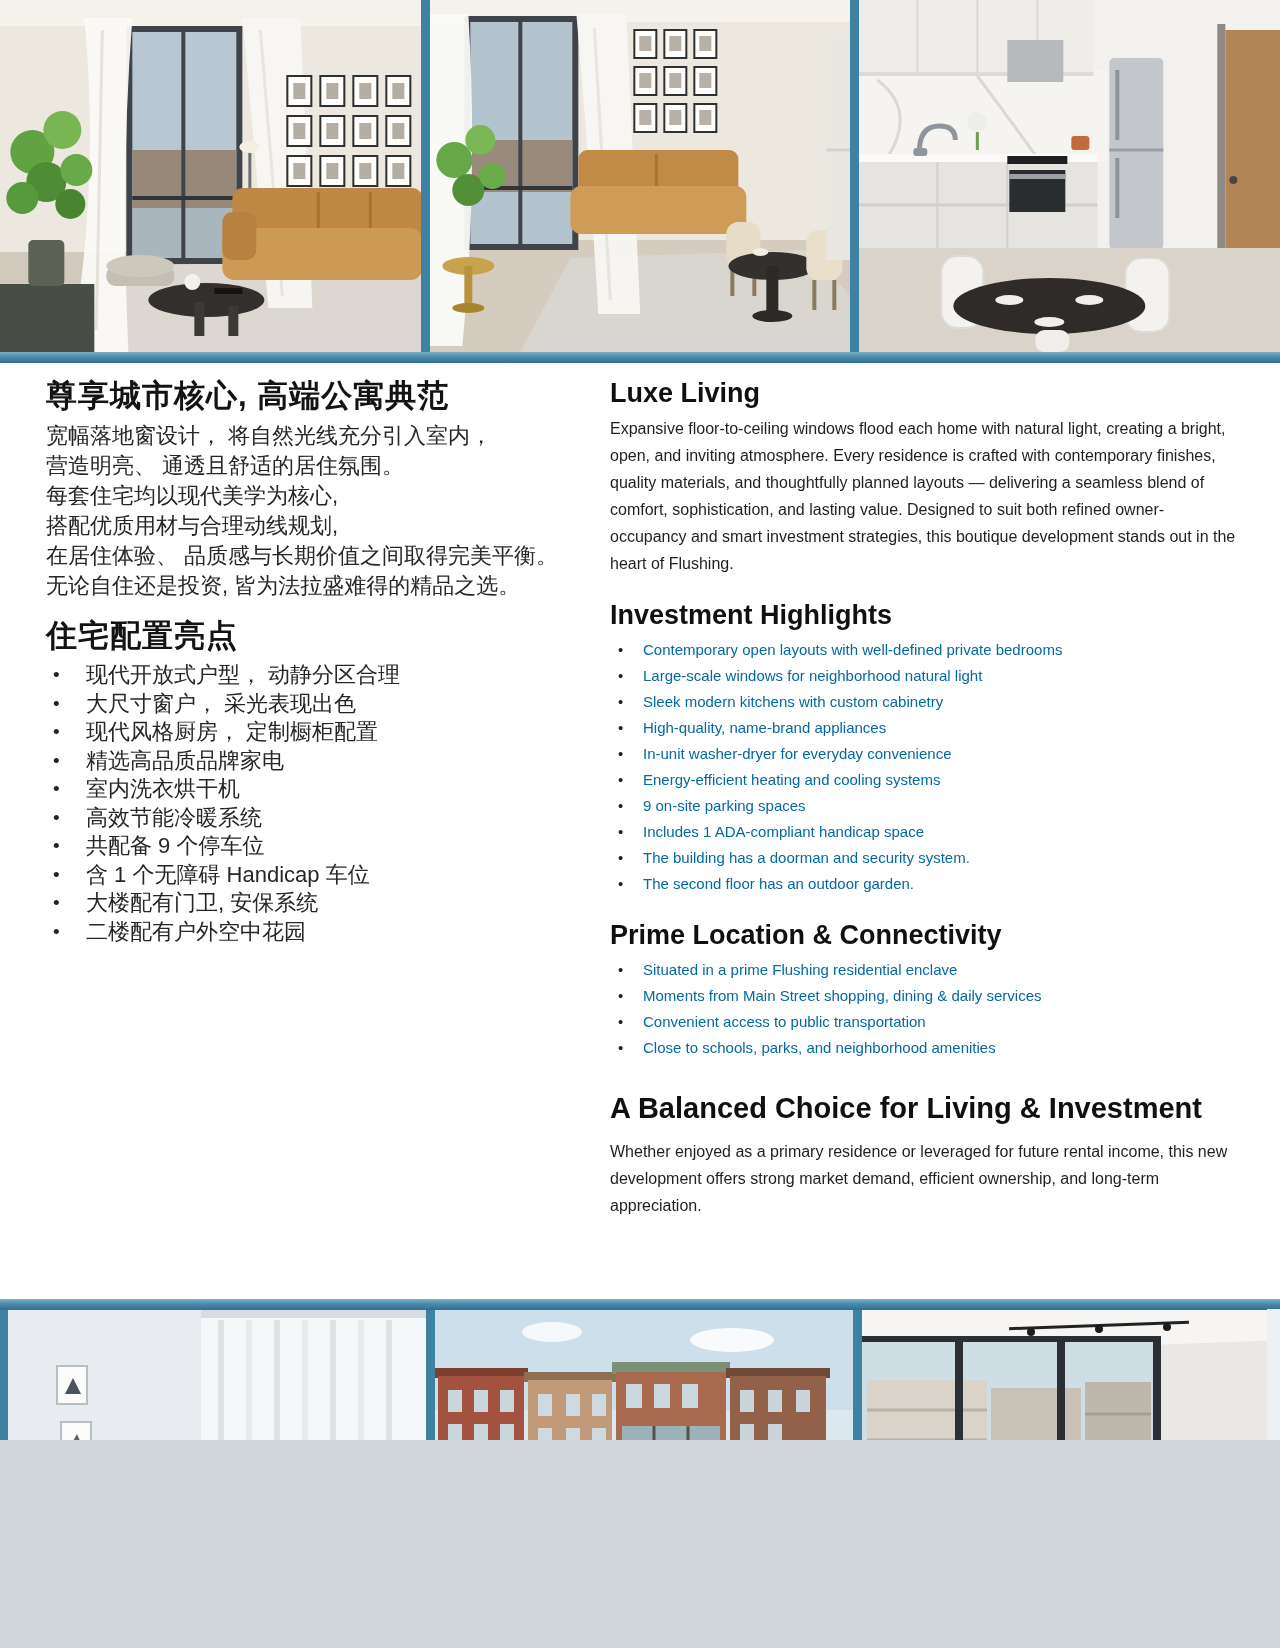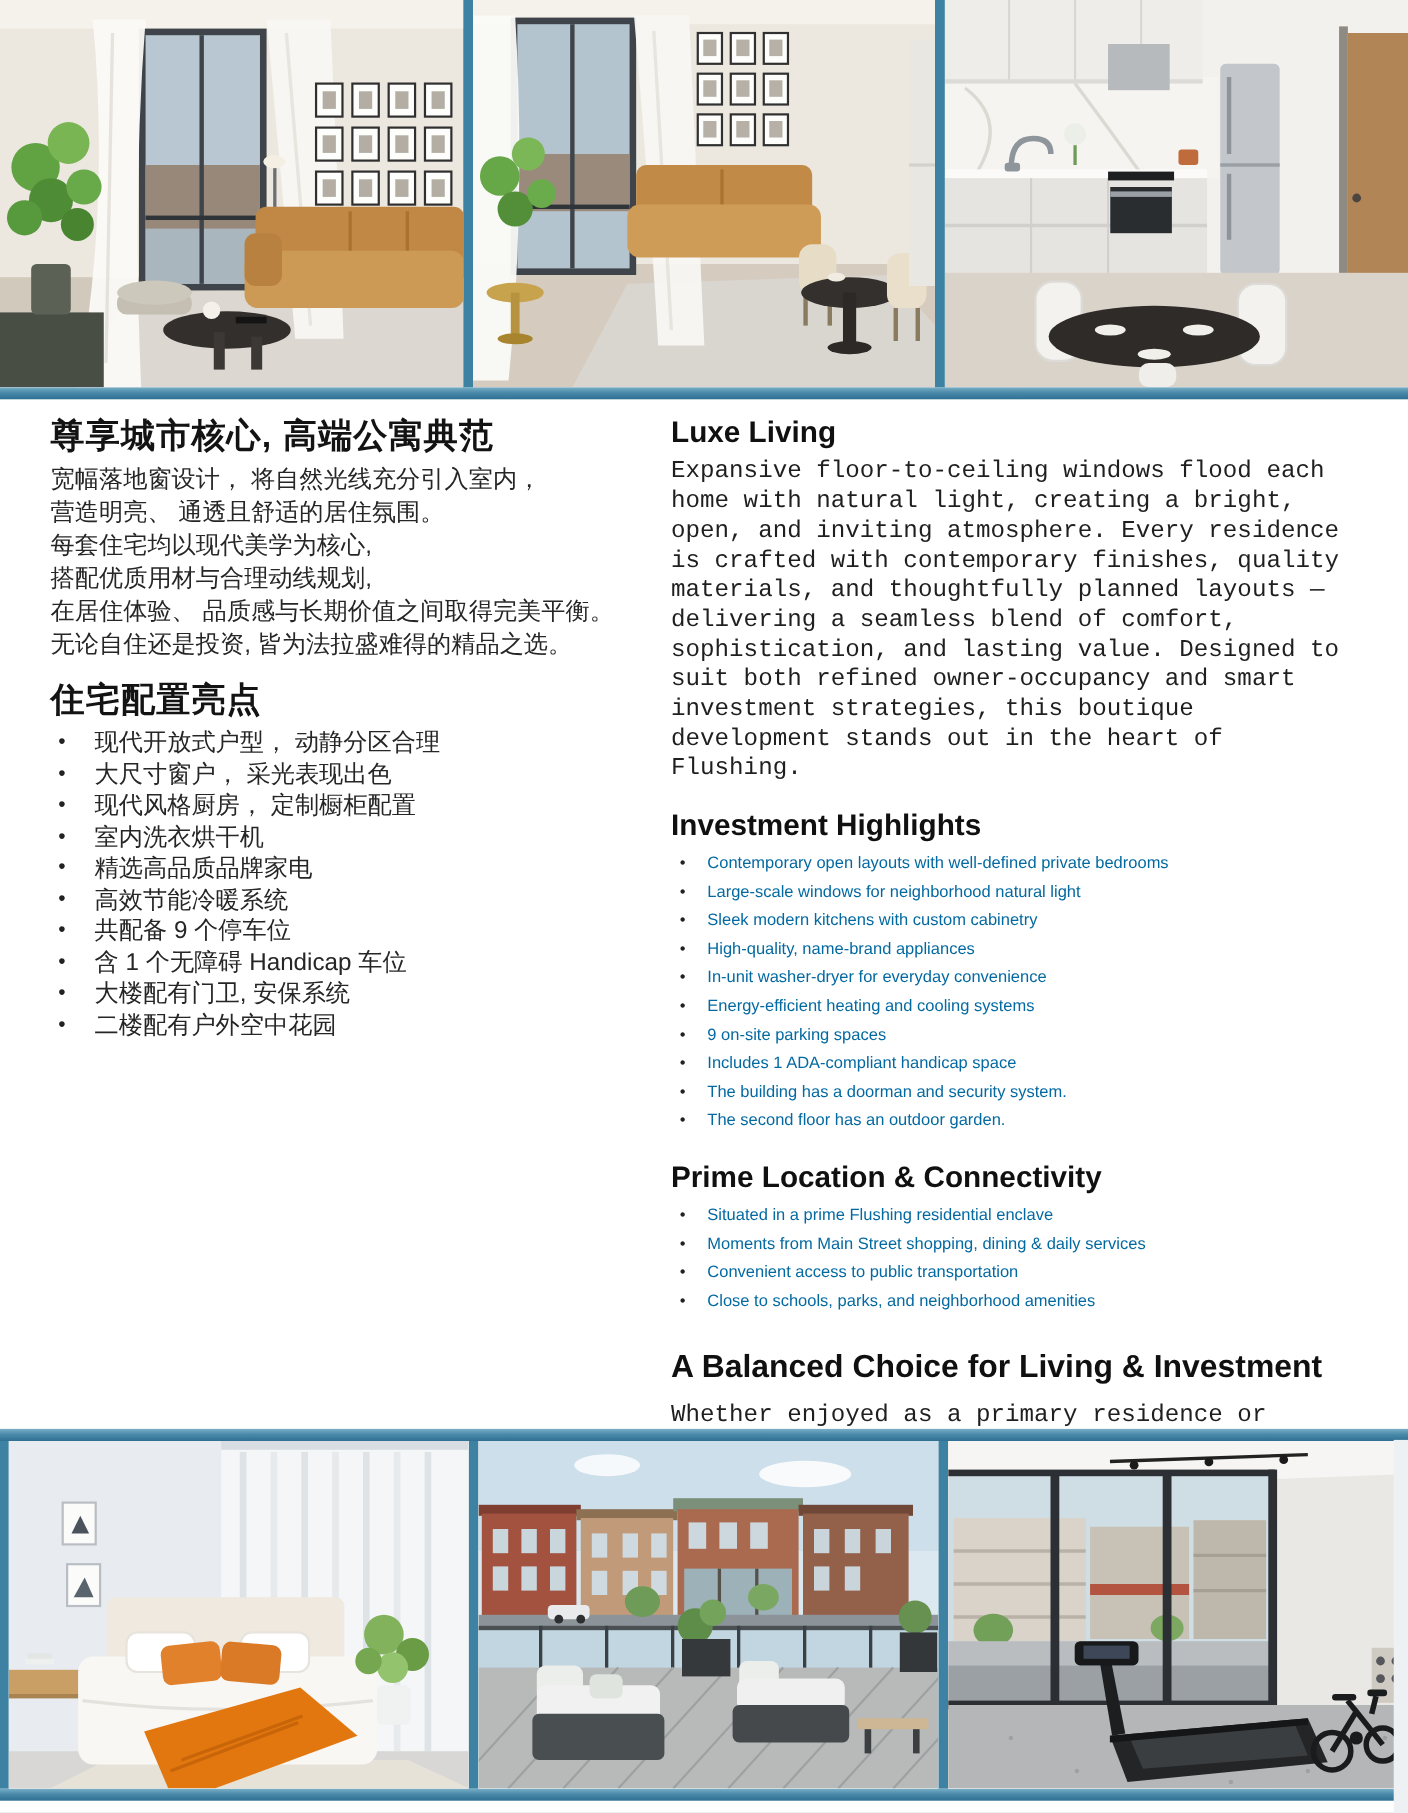--- a/index.html
+++ b/index.html
@@ -1,16 +1,16 @@
 <!DOCTYPE html>
 <html><head>
 <meta charset="utf-8">
 <style>
   html,body{margin:0;padding:0;background:#cfd6da;}
-  .page{width:1280px;height:1648px;margin:0 auto;background:#ffffff;position:relative;overflow:hidden;
+  .page{width:1280px;height:1440px;margin:0 auto;background:#ffffff;position:relative;overflow:hidden;
         font-family:"Liberation Sans","DejaVu Sans",sans-serif;color:#2b2b2b;}
   .row{display:flex;width:100%;}
   .row-top{height:352px;}
   .row-bottom{height:316px;}
   .ph-cell{flex:1 1 0;position:relative;overflow:hidden;min-width:0;background:#e8e6e2;}
   .vsep{flex:0 0 9px;background:#3d82a2;}
   .lsep{flex:0 0 8px;background:#3d82a2;}
   .band{height:11px;background:linear-gradient(180deg,#79afc7 0%,#4a8aa9 45%,#2f6f93 100%);}
   svg.ph{display:block;width:100%;height:100%;}
   .edge-strip{position:absolute;right:0;top:1309px;width:13px;height:339px;background:#edf1f3;z-index:4;}
@@ -23,21 +23,21 @@
   .col-cn section:first-child h2{margin-top:10px;}
   .cn-line{font-size:22px;line-height:30px;color:#262626;}
   .sec-cn-balance .cn-line{line-height:34px;}
   .sec-cn-balance h2{margin-top:20px;margin-bottom:10px;}
   ul.cn{list-style:none;margin:2px 0 0 0;padding:0;}
   ul.cn li{position:relative;padding-left:40px;font-size:22px;line-height:28.5px;color:#262626;}
   ul.cn li::before{content:"\2022";position:absolute;left:7px;top:0;font-size:19px;color:#222;}
 
   .col-en h2{font-size:27px;line-height:32px;font-weight:bold;color:#101010;margin:22px 0 6px;}
   .col-en section:first-child h2{margin-top:8px;}
-  .en-body{font-size:22px;line-height:27px;color:#1f1f1f;margin:0;font-family:Liberation Mono, monospace;}
+  .en-body{font-size:16px;line-height:27px;color:#1f1f1f;margin:0;}
   ul.en{list-style:none;margin:4px 0 0 0;padding:0;}
   ul.en li{position:relative;padding-left:33px;font-size:15px;line-height:26px;color:#0369a1;}
   ul.en li::before{content:"\2022";position:absolute;left:8px;top:0;font-size:15px;color:#222;}
   .sec-en-balance h2{font-size:29px;line-height:35px;margin-top:30px;margin-bottom:12px;}
 </style>
 </head>
 <body>
 
 <div class="page">
 
@@ -267,22 +267,22 @@
         <div class="cn-line">在居住体验、 品质感与长期价值之间取得完美平衡。</div>
         <div class="cn-line">无论自住还是投资, 皆为法拉盛难得的精品之选。</div>
       </section>
 
       <section class="sec-cn-highlights">
         <h2>住宅配置亮点</h2>
         <ul class="cn">
           <li>现代开放式户型， 动静分区合理</li>
           <li>大尺寸窗户， 采光表现出色</li>
           <li>现代风格厨房， 定制橱柜配置</li>
+          <li>精选高品质品牌家电</li>
           <li>室内洗衣烘干机</li>
-          <li>精选高品质品牌家电</li>
           <li>高效节能冷暖系统</li>
           <li>共配备 9 个停车位</li>
           <li>含 1 个无障碍 Handicap 车位</li>
           <li>大楼配有门卫, 安保系统</li>
           <li>二楼配有户外空中花园</li>
         </ul>
       </section>
 
 
     </div>

